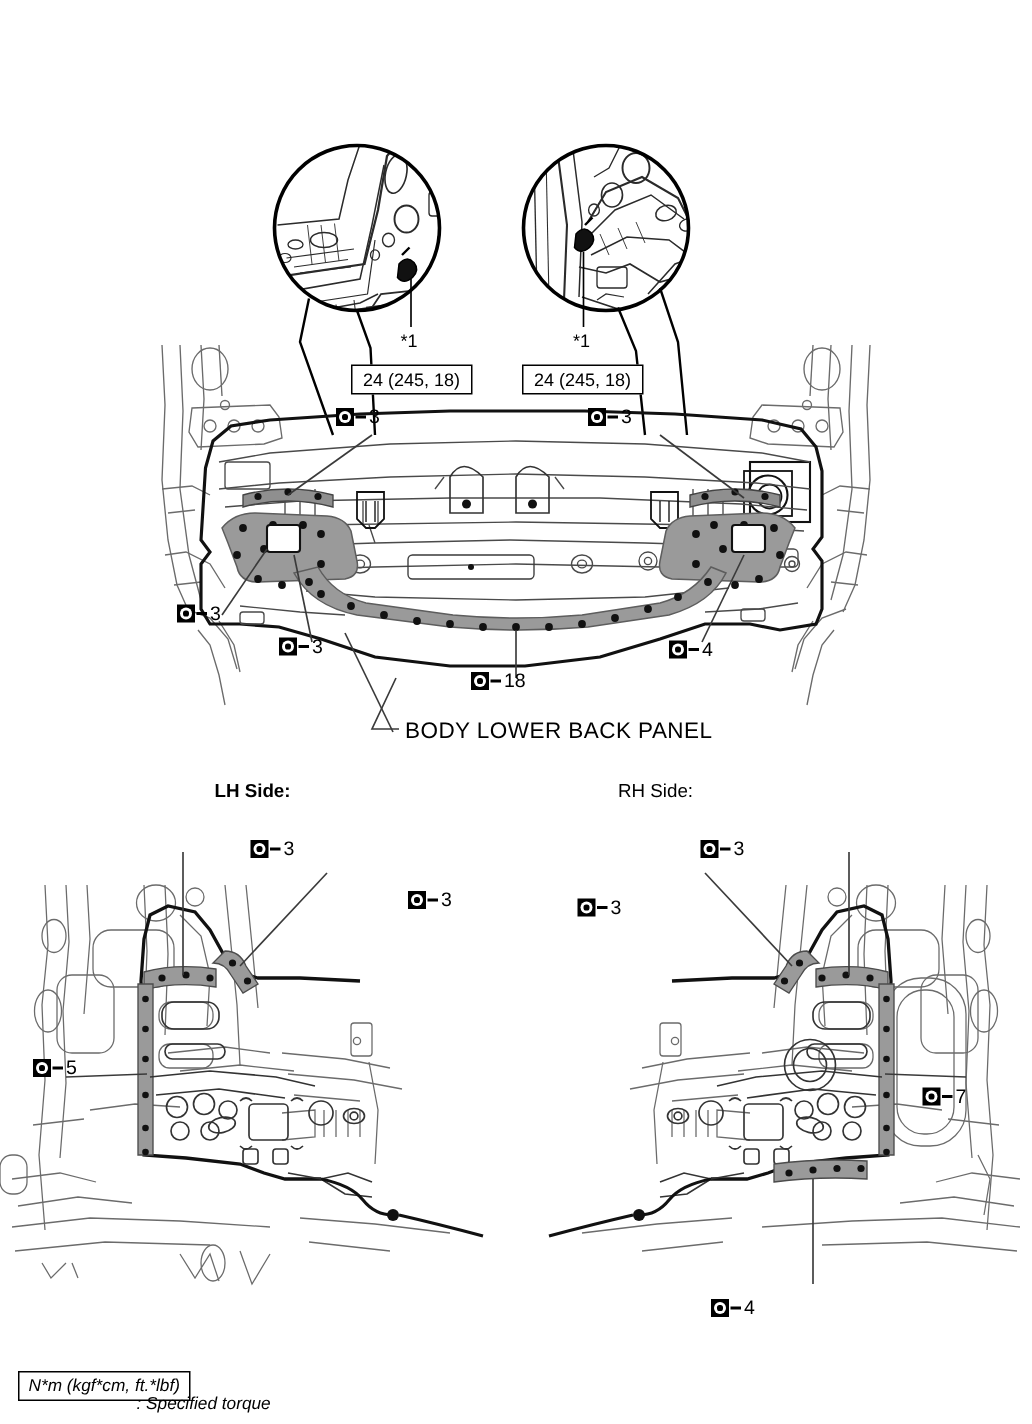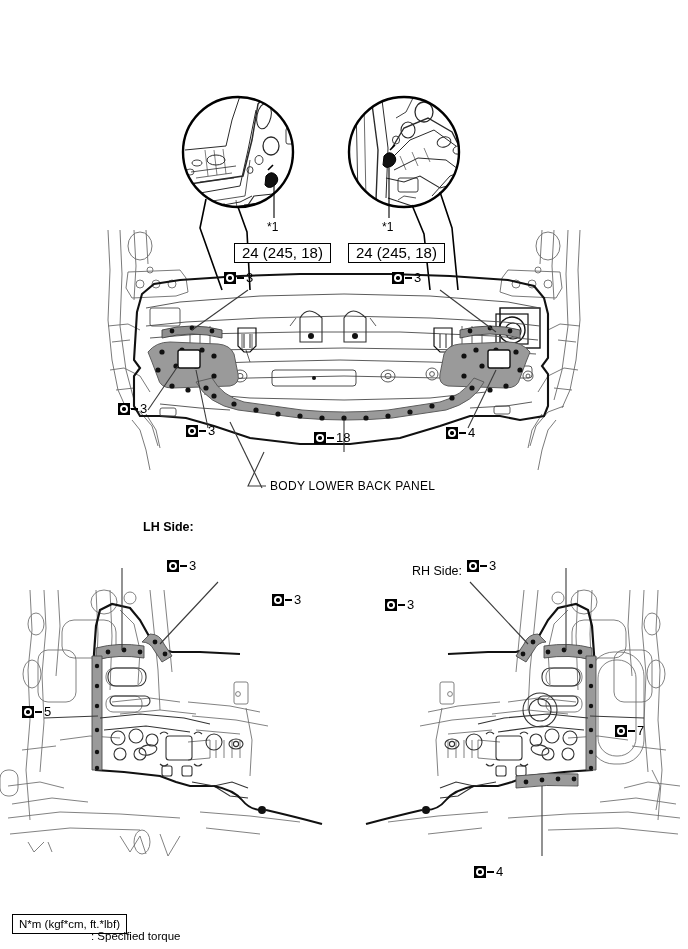--- a/index.html
+++ b/index.html
@@ -1,33 +1,33 @@
 <!DOCTYPE html>
 <html><head>
 <meta charset="utf-8">
 <style>
   html,body{margin:0;padding:0;background:#ffffff;}
   body{width:688px;height:949px;position:relative;overflow:hidden;
        font-family:"Liberation Sans","DejaVu Sans",sans-serif;color:#000;}
   .abs{position:absolute;}
   
   .torque-box{border:1.4px solid #000;background:#fff;padding:2px 7px;
-    font-size:15px;line-height:14px;white-space:nowrap;}
+    font-size:12px;line-height:14px;white-space:nowrap;}
   
   .marker{display:inline-flex;align-items:center;white-space:nowrap;font-size:12.5px;line-height:12px;}
   .mk-sq{width:12px;height:12px;background:#000;display:inline-block;position:relative;flex:0 0 auto;}
   .mk-sq::before{content:"";position:absolute;left:2px;top:2px;width:8px;height:8px;
     border-radius:50%;background:#fff;}
   .mk-sq::after{content:"";position:absolute;left:4.3px;top:4.3px;width:3.4px;height:3.4px;
     border-radius:50%;background:#000;}
   .mk-dash{display:inline-block;width:7px;height:1.6px;background:#000;margin:0 1px;}
   .mk-num{padding-left:1px;font-size:13px;}
   
   .side-title{font-size:12.5px;}
-  .part-name{font-size:12px;letter-spacing:.3px;white-space:nowrap;}
+  .part-name{font-size:15px;letter-spacing:.3px;white-space:nowrap;}
   .star{font-size:12px;}
   
   .legend-box{border:1.6px solid #000;padding:3px 6px;font-size:11.5px;white-space:nowrap;background:#fff;}
   .legend-tail{font-size:11.5px;white-space:nowrap;}
   svg{display:block;overflow:visible;}
 </style>
 </head>
 <body>
 
 <div class="abs" style="left:0;top:0;width:688px;height:250px;">
@@ -303,33 +303,33 @@
 <div class="abs marker" style="left:186px;top:425px;">
   <span class="mk-sq"></span>
   <span class="mk-dash"></span>
   <span class="mk-num">3</span>
 </div>
 <div class="abs marker" style="left:446px;top:427px;">
   <span class="mk-sq"></span>
   <span class="mk-dash"></span>
   <span class="mk-num">4</span>
 </div>
-<div class="abs marker" style="left:314px;top:432px;text-align:right;">
+<div class="abs marker" style="left:314px;top:448px;text-align:right;">
   <span class="mk-sq"></span>
   <span class="mk-dash"></span>
   <span class="mk-num">18</span>
 </div>
 
 <svg class="abs" width="120" height="50" style="left:240px;top:452px;">
   <path d="M24,0 L8,34 L26,34" fill="none" stroke="#3a3a3a" stroke-width="1.1"></path>
 </svg>
 <div class="abs part-name" style="left:270px;top:479px;">BODY LOWER BACK PANEL</div>
 
 <div class="abs side-title" style="left:143px;top:520px;font-weight:bold;">LH Side:</div>
-<div class="abs side-title" style="left:412px;top:520px;margin-top:44px;">RH Side:</div>
+<div class="abs side-title" style="left:412px;top:520px;">RH Side:</div>
 
 <div class="abs" style="left:0;top:590px;width:344px;height:300px;">
   <svg width="344" height="300" viewBox="0 0 344 300">
     <g stroke="#6b6b6b" fill="none" stroke-width=".85">
       <path d="M30,0 L32,40 L28,80 L30,130 L26,180 L30,230"></path>
       <path d="M44,0 L46,38 L42,84 L44,132 L40,182"></path>
       <path d="M58,0 L60,36 L56,86"></path>
       <path d="M96,0 L98,44 L96,96 L100,140"></path>
       <path d="M110,0 L112,46 L110,100"></path>
       <ellipse cx="104" cy="12" rx="13" ry="12"></ellipse>
@@ -570,16 +570,16 @@
   <span class="mk-sq"></span>
   <span class="mk-dash"></span>
   <span class="mk-num">7</span>
 </div>
 <div class="abs marker" style="left:474px;top:866px;">
   <span class="mk-sq"></span>
   <span class="mk-dash"></span>
   <span class="mk-num">4</span>
 </div>
 
-<div class="abs" style="left:12px;top:906px;display:flex;align-items:center;">
+<div class="abs" style="left:12px;top:906px;display:flex;align-items:center;font-style:italic;">
   <span class="legend-box">N*m (kgf*cm, ft.*lbf)</span>
   <span class="legend-tail" style="margin-left:-36px;margin-top:24px;">: Specified torque</span>
 </div>
 
 </body></html>

